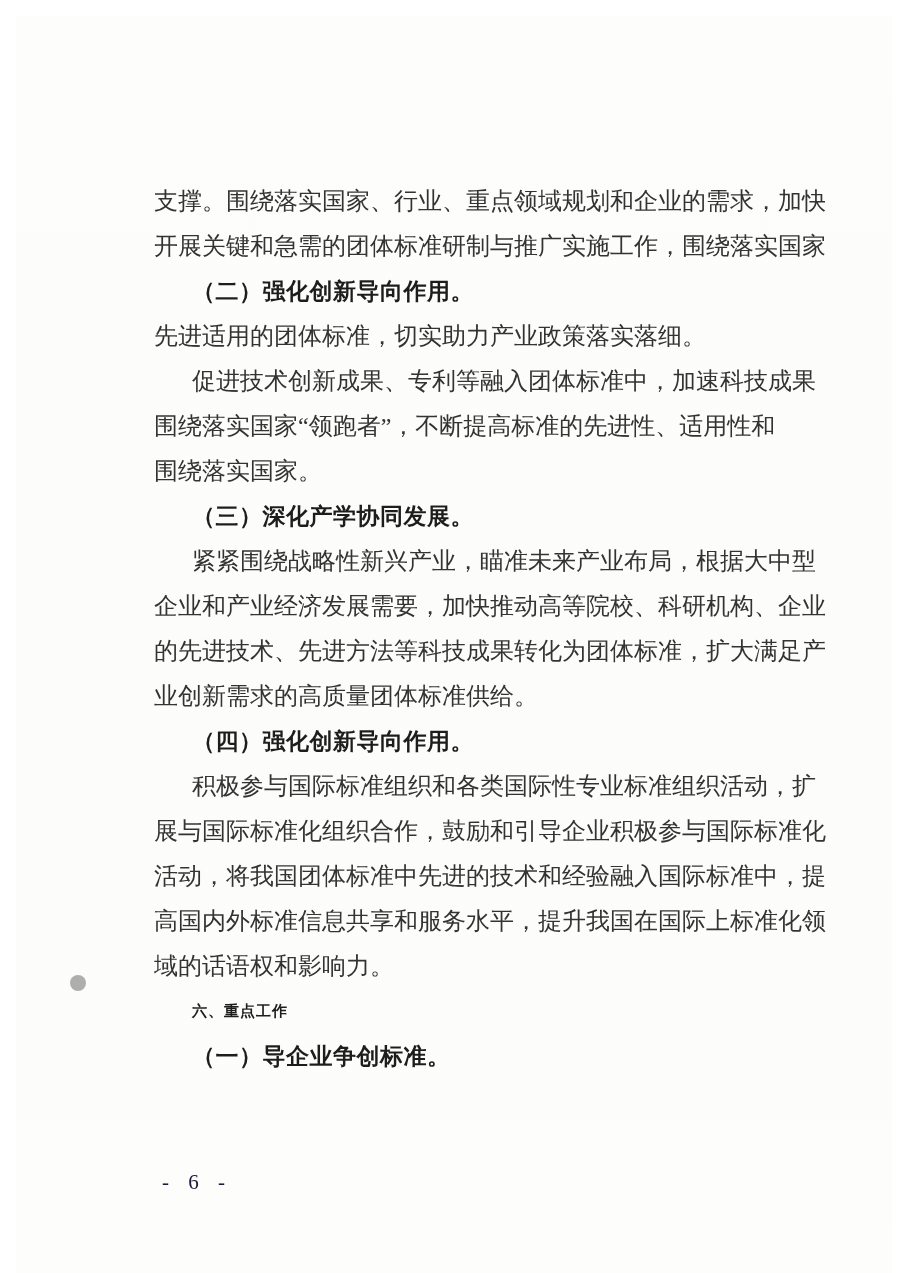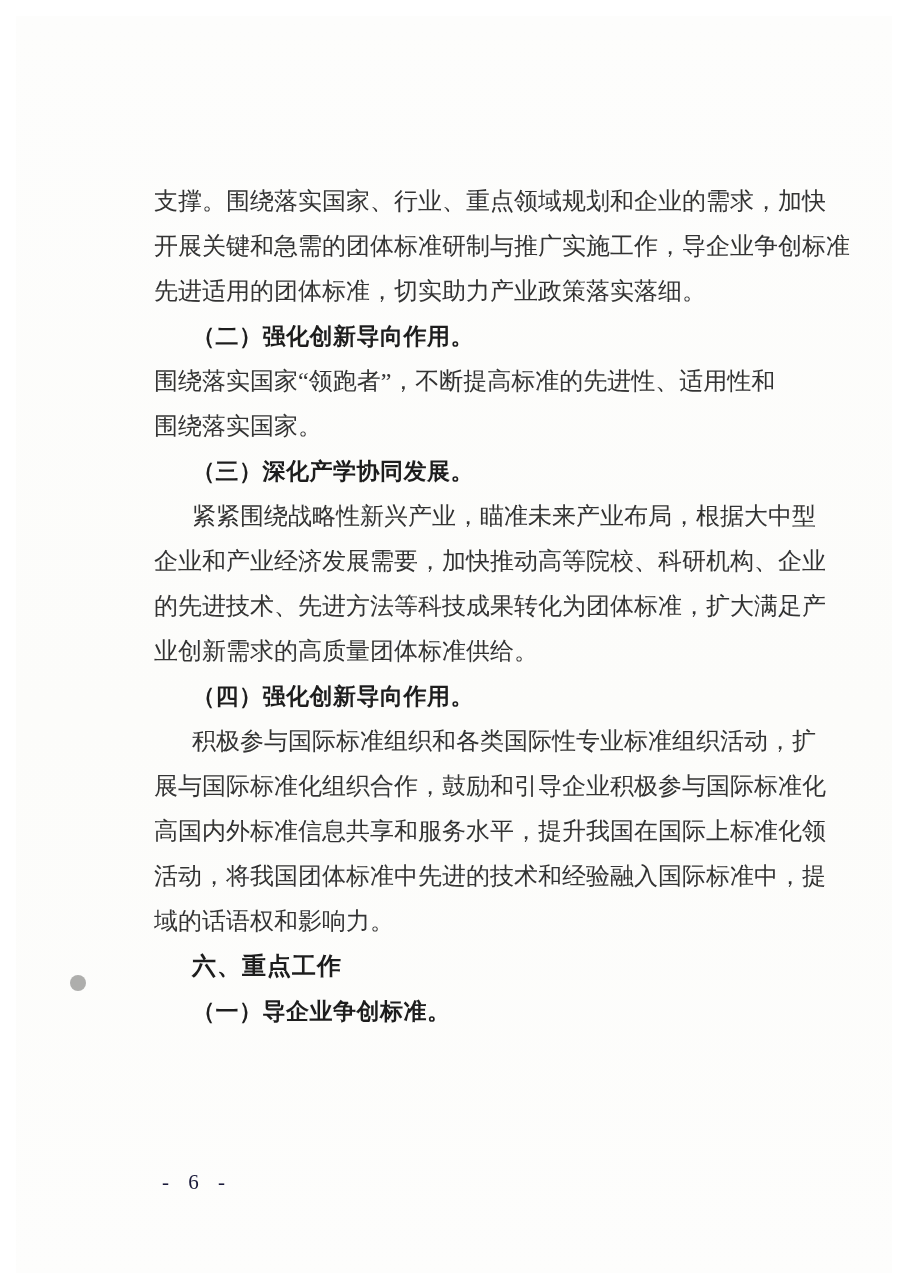--- a/index.html
+++ b/index.html
@@ -31,21 +31,21 @@
   }
   .indent { text-indent: 38px; }
   .heading {
     font-weight: bold;
     font-size: 23px;
     color: #1d1d1d;
     letter-spacing: 0.5px;
   }
   .section-heading {
     font-weight: bold;
-    font-size: 24px;
+    font-size: 15px;
     color: #1d1d1d;
     letter-spacing: 1px;
   }
   .footer-pagenum {
     position: absolute;
     left: 138px;
     top: 1146px;
     font-size: 21px;
     letter-spacing: 7px;
     color: #1a1a3a;
@@ -61,41 +61,42 @@
     opacity: 0.8;
   }
 </style>
 </head>
 <body>
 
 <div class="page">
   <div class="content">
 
     <div class="line">支撑。围绕落实国家、行业、重点领域规划和企业的需求，加快</div>
-    <div class="line">开展关键和急需的团体标准研制与推广实施工作，导企业争创标准</div>
+    <div class="line">开展关键和急需的团体标准研制与推广实施工作，围绕落实国家</div>
+    <div class="line heading indent">（二）强化创新导向作用。</div>
+
     <div class="line">先进适用的团体标准，切实助力产业政策落实落细。</div>
 
-    <div class="line heading indent">（二）强化创新导向作用。</div>
-
+    <div class="line indent">促进技术创新成果、专利等融入团体标准中，加速科技成果</div>
     <div class="line">围绕落实国家“领跑者”，不断提高标准的先进性、适用性和</div>
     <div class="line">围绕落实国家。</div>
 
     <div class="line heading indent">（三）深化产学协同发展。</div>
 
     <div class="line indent">紧紧围绕战略性新兴产业，瞄准未来产业布局，根据大中型</div>
     <div class="line">企业和产业经济发展需要，加快推动高等院校、科研机构、企业</div>
     <div class="line">的先进技术、先进方法等科技成果转化为团体标准，扩大满足产</div>
     <div class="line">业创新需求的高质量团体标准供给。</div>
 
     <div class="line heading indent">（四）强化创新导向作用。</div>
 
     <div class="line indent">积极参与国际标准组织和各类国际性专业标准组织活动，扩</div>
     <div class="line">展与国际标准化组织合作，鼓励和引导企业积极参与国际标准化</div>
+    <div class="line">活动，将我国团体标准中先进的技术和经验融入国际标准中，提</div>
     <div class="line">高国内外标准信息共享和服务水平，提升我国在国际上标准化领</div>
-    <div class="line">活动，将我国团体标准中先进的技术和经验融入国际标准中，提</div>
     <div class="line">域的话语权和影响力。</div>
 
     <div class="line section-heading indent">六、重点工作</div>
 
     <div class="line heading indent">（一）导企业争创标准。</div>
 
   </div>
 
   <div class="footer-pagenum">- 6 -</div>
 

